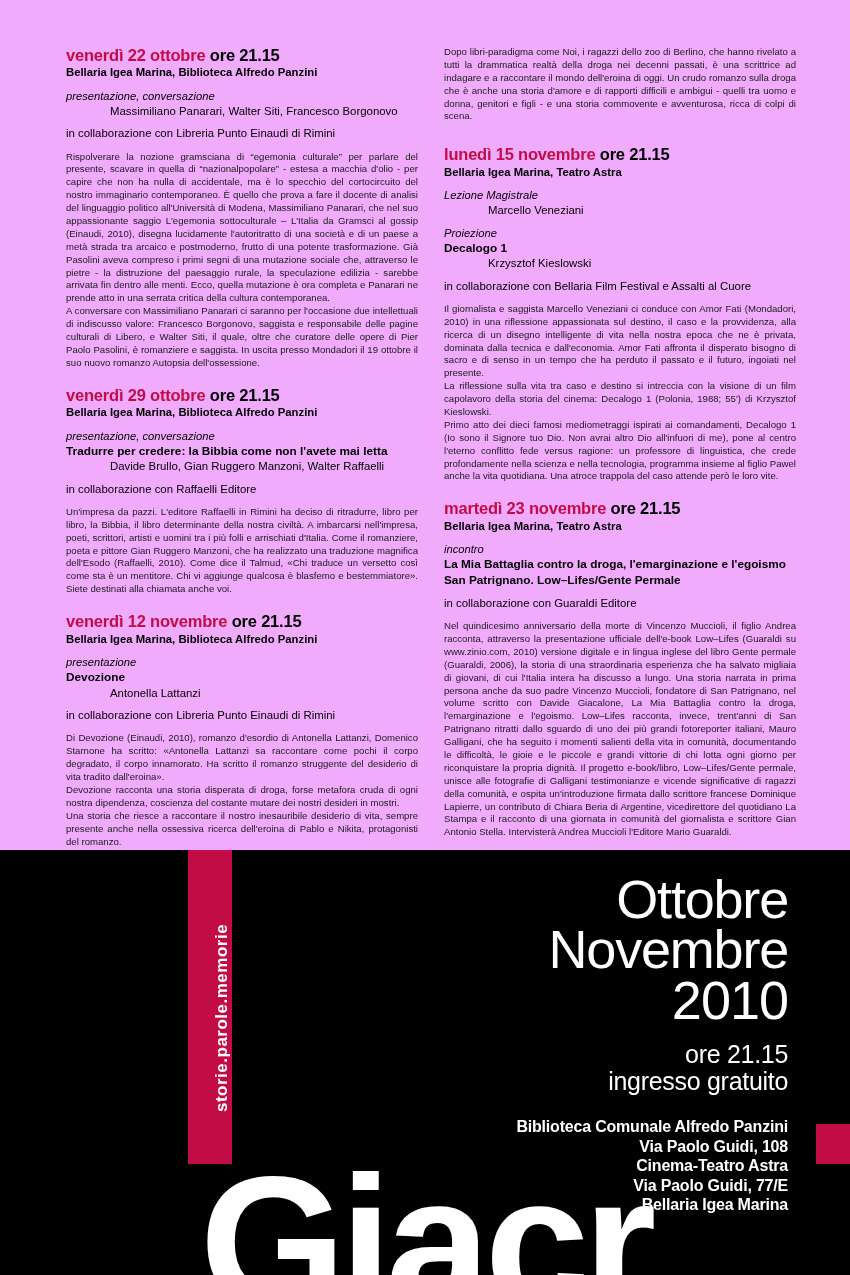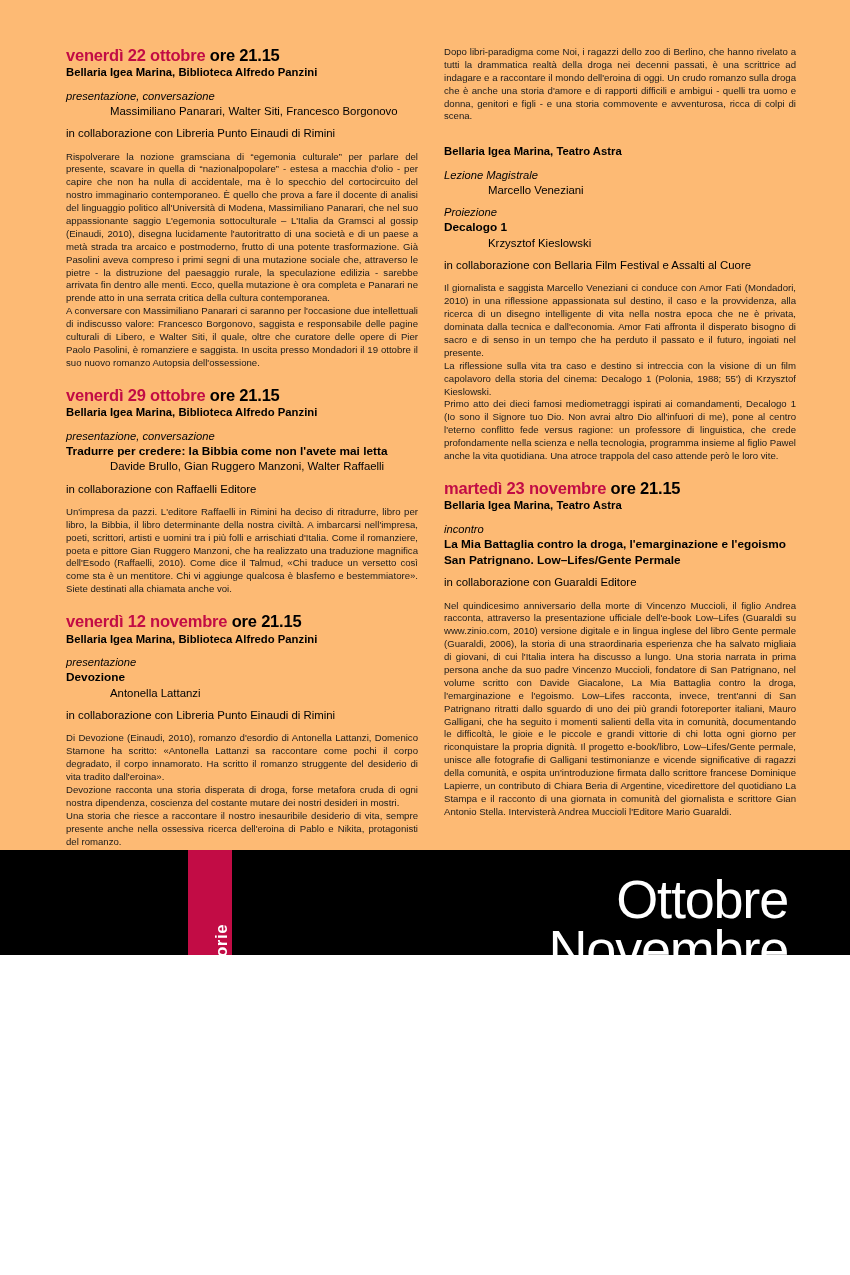--- a/index.html
+++ b/index.html
@@ -4,23 +4,23 @@
 <style>
   * { box-sizing: border-box; }
   html, body {
     margin: 0; padding: 0;
     width: 850px; height: 1275px;
     background: #ffffff;
     font-family: "Liberation Sans", sans-serif;
   }
   .page {
     position: relative;
-    width: 850px; height: 955px;
+    width: 850px; height: 1275px;
     overflow: hidden;
-    background: #fdba74;
+    background: #f0abfc;
   }
 
   
   .content {
     position: absolute;
     top: 0; left: 0;
     width: 850px; height: 850px;
     padding: 46px 38px 0 66px;
     display: flex;
     gap: 26px;
@@ -211,20 +211,21 @@
 Una storia che riesce a raccontare il nostro inesauribile desiderio di vita, sempre presente anche nella ossessiva ricerca dell'eroina di Pablo e Nikita, protagonisti del romanzo.</div>
       </div>
 
     </div>
 
     <div class="col right">
 
       <div class="ev-body" style="margin-top:0;margin-bottom:22px">Dopo libri-paradigma come Noi, i ragazzi dello zoo di Berlino, che hanno rivelato a tutti la drammatica realtà della droga nei decenni passati, è una scrittrice ad indagare e a raccontare il mondo dell'eroina di oggi. Un crudo romanzo sulla droga che è anche una storia d'amore e di rapporti difficili e ambigui - quelli tra uomo e donna, genitori e figli - e una storia commovente e avventurosa, ricca di colpi di scena.</div>
 
       <div class="ev">
+        <div class="ev-date"><span>lunedì 15 novembre</span> <span class="time">ore 21.15</span></div>
         <div class="ev-venue">Bellaria Igea Marina, Teatro Astra</div>
         <div class="ev-kind">Lezione Magistrale</div>
         <div class="ev-people">Marcello Veneziani</div>
         <div class="ev-kind">Proiezione</div>
         <div class="ev-title">Decalogo 1</div>
         <div class="ev-people">Krzysztof Kieslowski</div>
         <div class="ev-partner">in collaborazione con Bellaria Film Festival e Assalti al Cuore</div>
         <div class="ev-body" style="white-space:pre-line">Il giornalista e saggista Marcello Veneziani ci conduce con Amor Fati (Mondadori, 2010) in una riflessione appassionata sul destino, il caso e la provvidenza, alla ricerca di un disegno intelligente di vita nella nostra epoca che ne è privata, dominata dalla tecnica e dall'economia. Amor Fati affronta il disperato bisogno di sacro e di senso in un tempo che ha perduto il passato e il futuro, ingoiati nel presente.
 La riflessione sulla vita tra caso e destino si intreccia con la visione di un film capolavoro della storia del cinema: Decalogo 1 (Polonia, 1988; 55') di Krzysztof Kieslowski.
 Primo atto dei dieci famosi mediometraggi ispirati ai comandamenti, Decalogo 1 (Io sono il Signore tuo Dio. Non avrai altro Dio all'infuori di me), pone al centro l'eterno conflitto fede versus ragione: un professore di linguistica, che crede profondamente nella scienza e nella tecnologia, programma insieme al figlio Pawel anche la vita quotidiana. Una atroce trappola del caso attende però le loro vite.</div>

